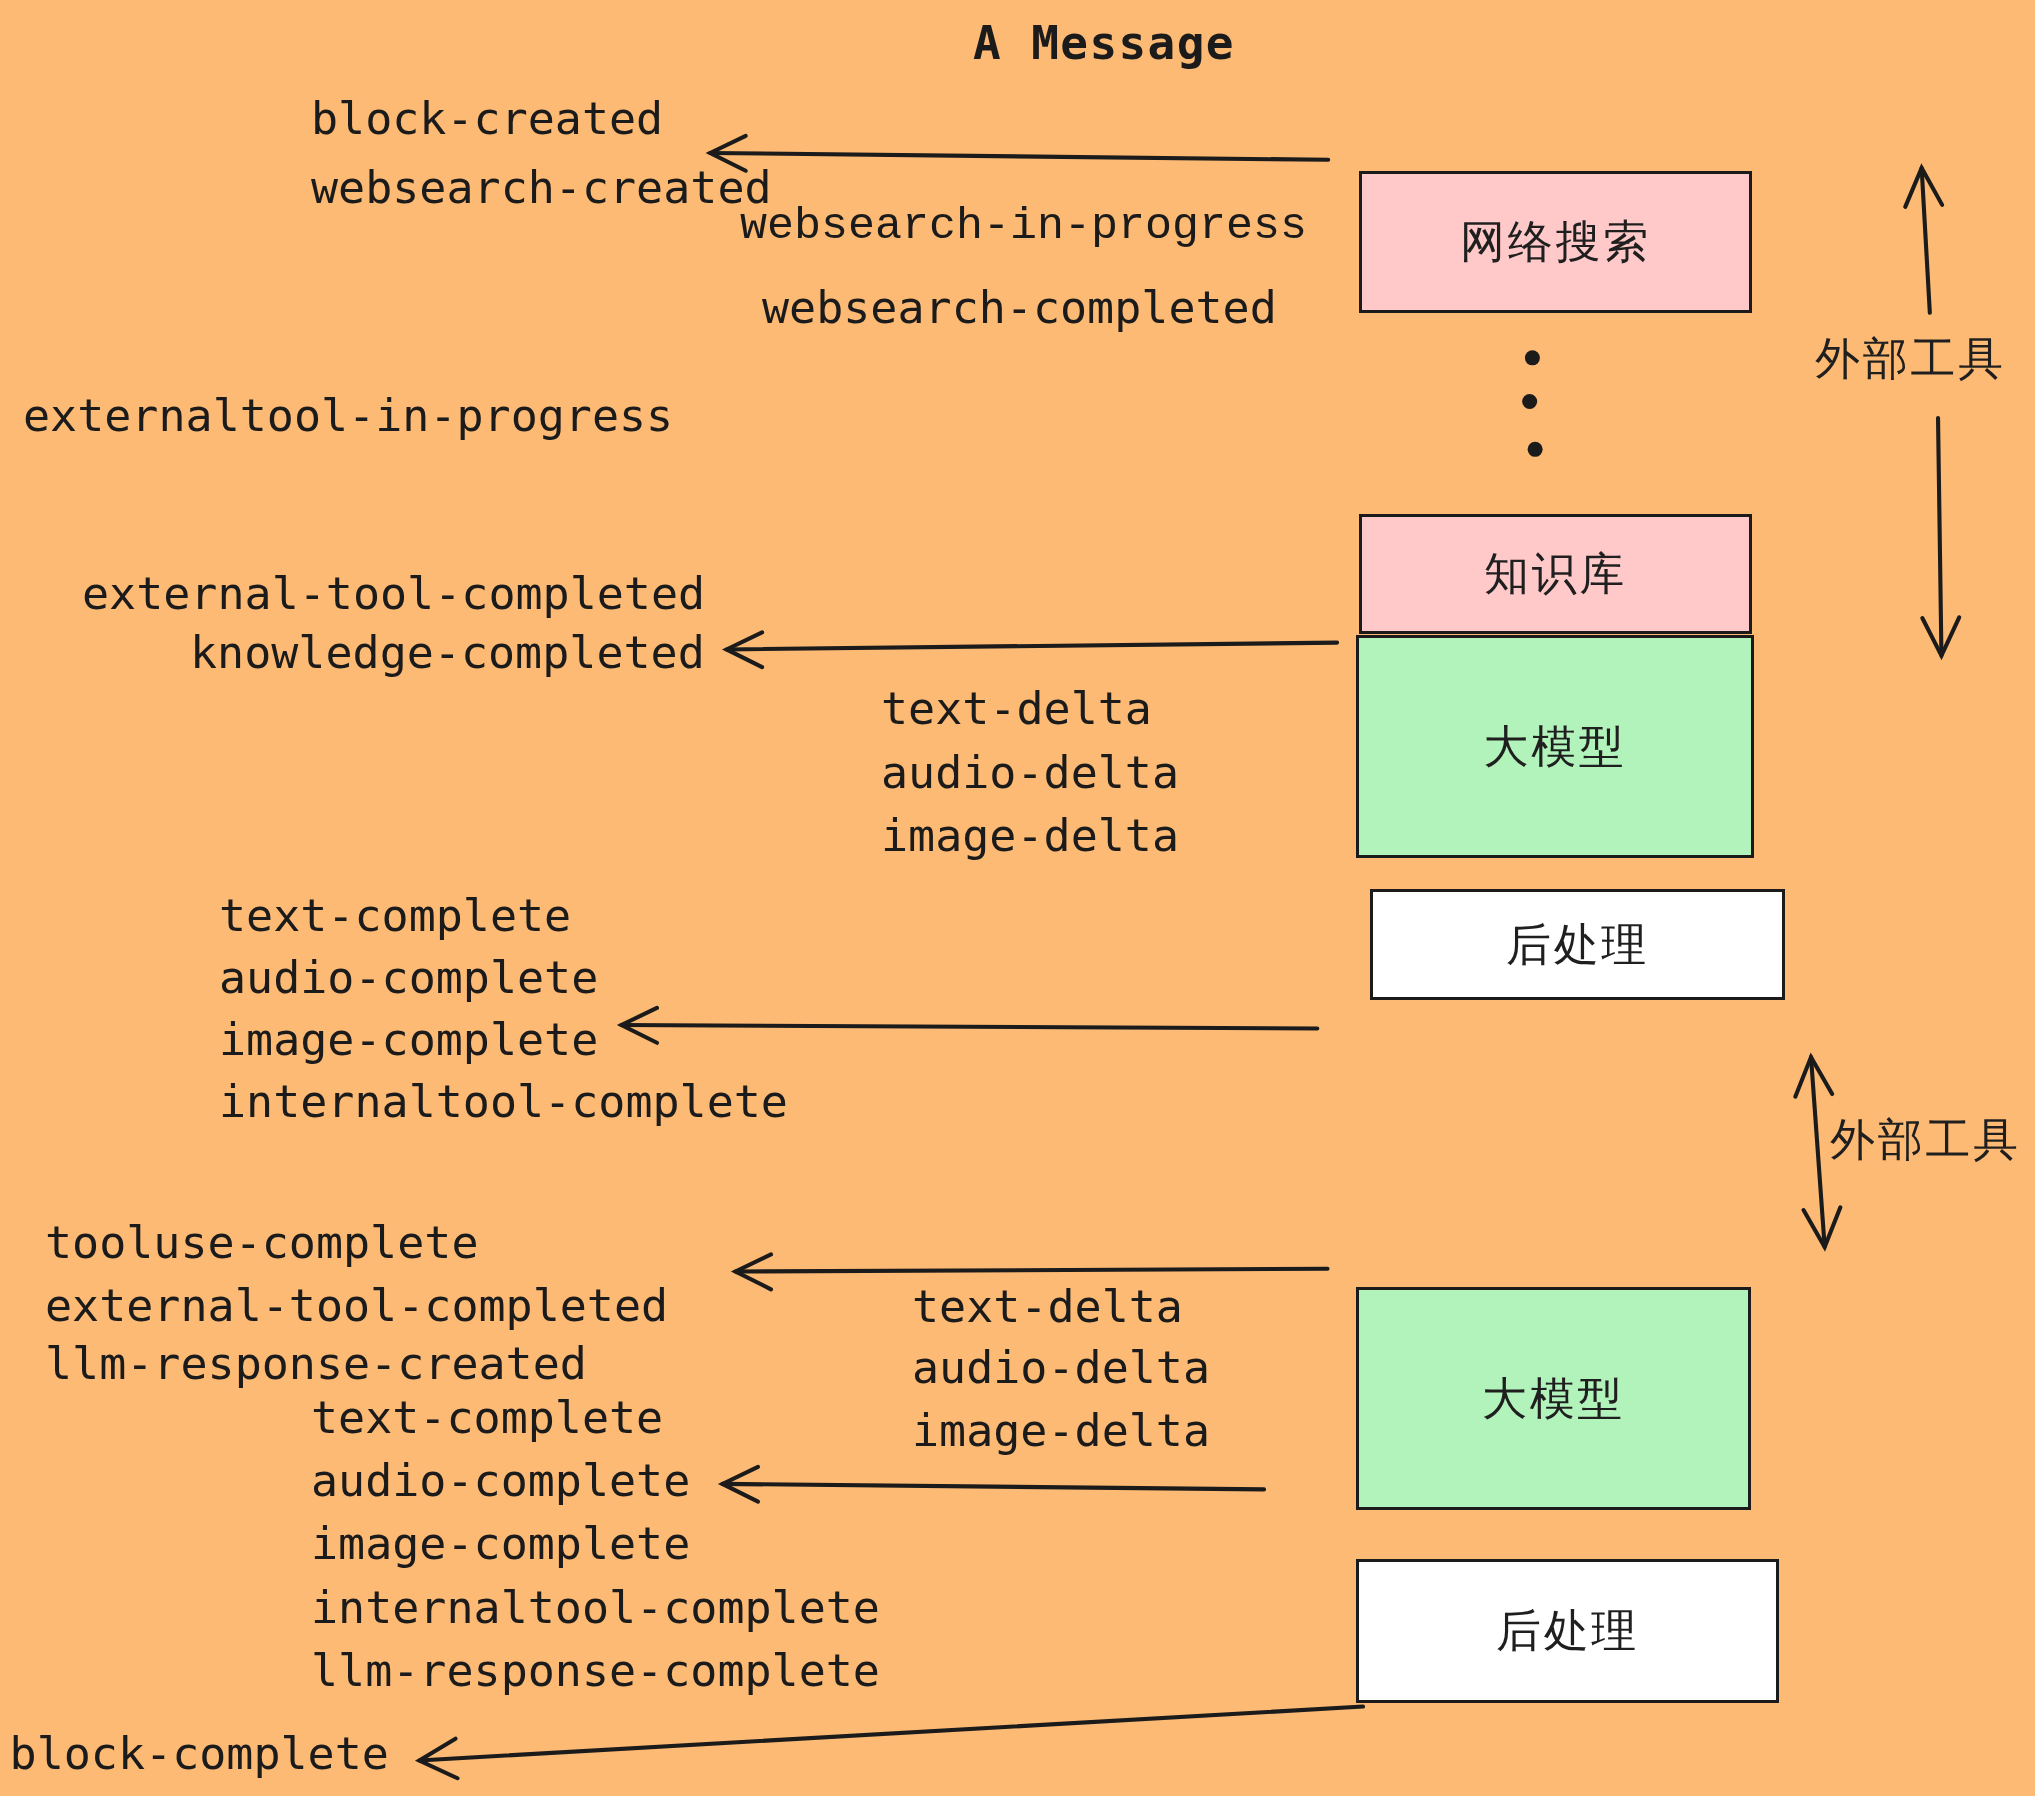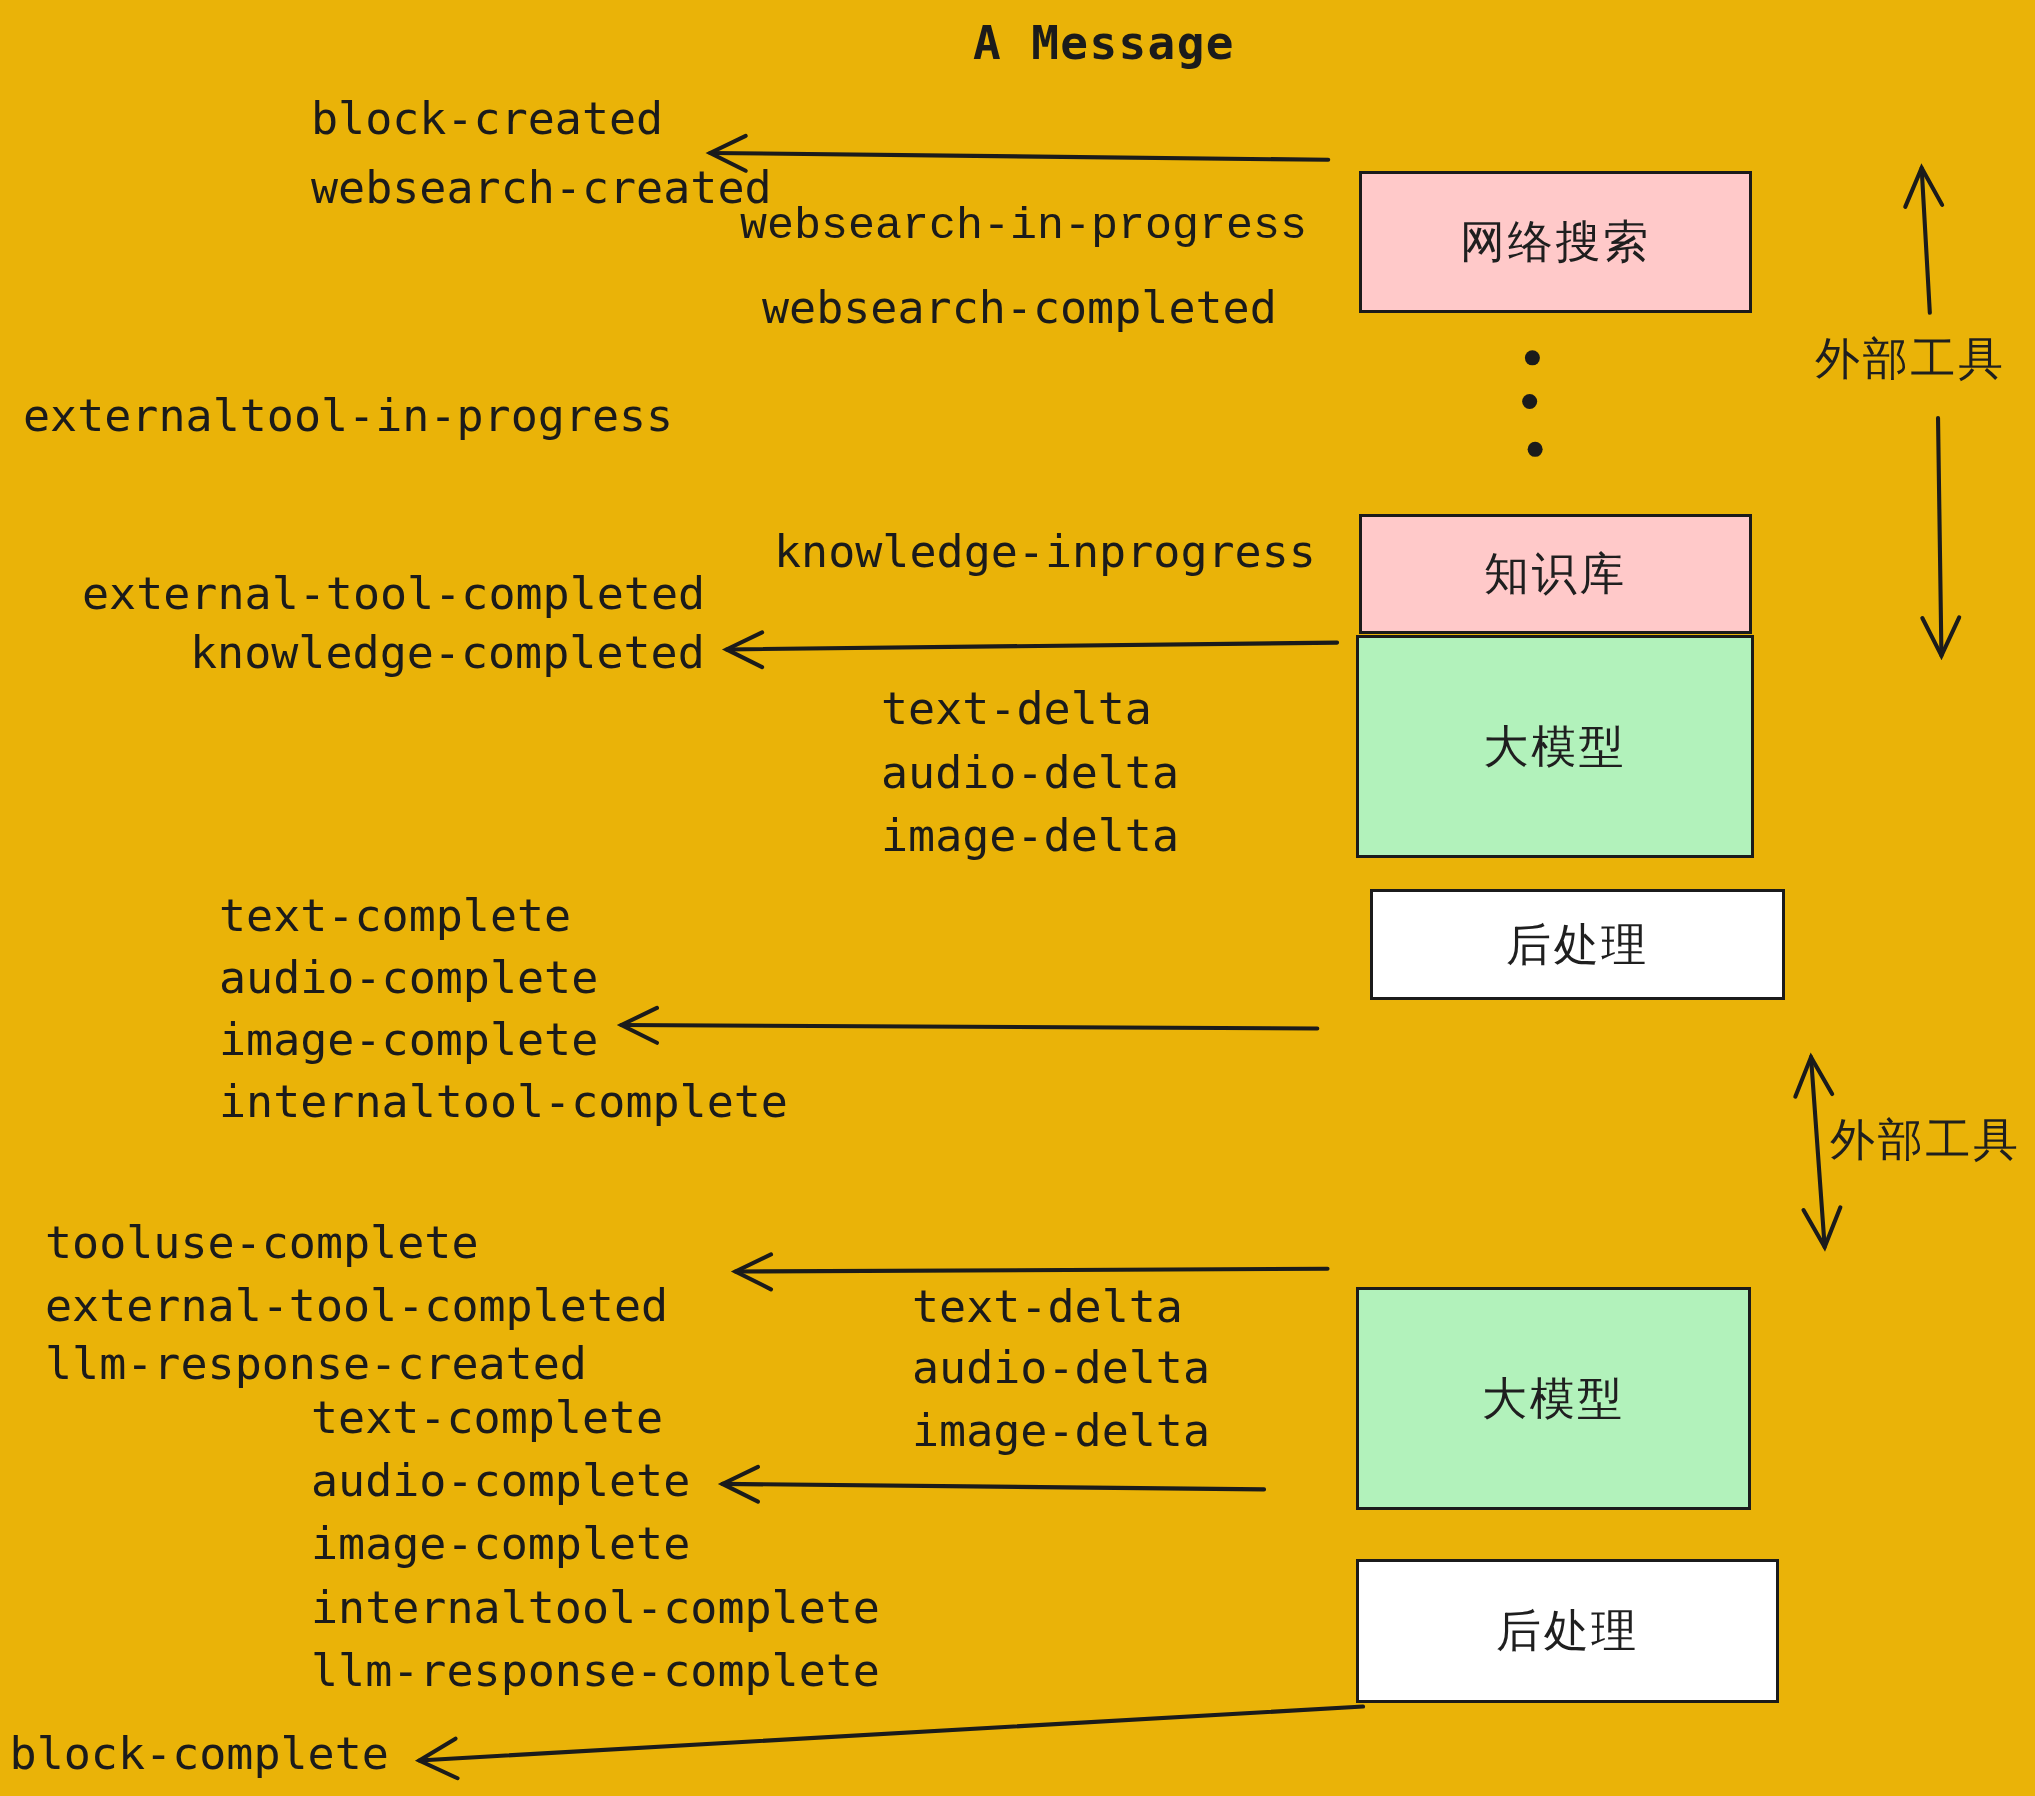--- a/index.html
+++ b/index.html
@@ -1,20 +1,20 @@
 <!DOCTYPE html>
 <html style="font-size:11px"><head>
 <meta charset="utf-8">
 <style>
   html, body { margin: 0; padding: 0; background: #ffffff; }
   #canvas {
     position: relative;
     width: 2035px;
     height: 1796px;
-    background: #eab308;
+    background: #fdba74;
     overflow: hidden;
     font-family: "DejaVu Sans Mono", monospace;
     color: #1b1b1b;
   }
   .overlay {
     position: absolute;
     left: 0; top: 0;
     width: 2035px; height: 1796px;
     pointer-events: none;
   }
@@ -144,21 +144,20 @@
   </div>
 
   <div class="side-label" style="left:1815px; top:329px;">外部工具</div>
   <div class="side-label" style="left:1830px; top:1110px;">外部工具</div>
 
   <div class="event" style="left:311px;  top:96px;">block-created</div>
   <div class="event" style="left:311px;  top:165px;">websearch-created</div>
   <div class="event" style="left:740px; top:204px;font-family:Liberation Mono, monospace;">websearch-in-progress</div>
   <div class="event" style="left:762px; top:285px;">websearch-completed</div>
   <div class="event" style="left:23px;   top:393px;">externaltool-in-progress</div>
-  <div class="event" style="left:774px; top:529px;">knowledge-inprogress</div>
   <div class="event" style="left:82px;  top:571px;">external-tool-completed</div>
   <div class="event" style="left:190px;  top:630px;">knowledge-completed</div>
   <div class="event" style="left:881px; top:686px;">text-delta</div>
   <div class="event" style="left:881px; top:750px;">audio-delta</div>
   <div class="event" style="left:881px; top:813px;">image-delta</div>
   <div class="event" style="left:219px;  top:893px;">text-complete</div>
   <div class="event" style="left:219px;  top:955px;">audio-complete</div>
   <div class="event" style="left:219px;  top:1017px;">image-complete</div>
   <div class="event" style="left:219px;  top:1079px;">internaltool-complete</div>
   <div class="event" style="left:45px;   top:1220px;">tooluse-complete</div>

